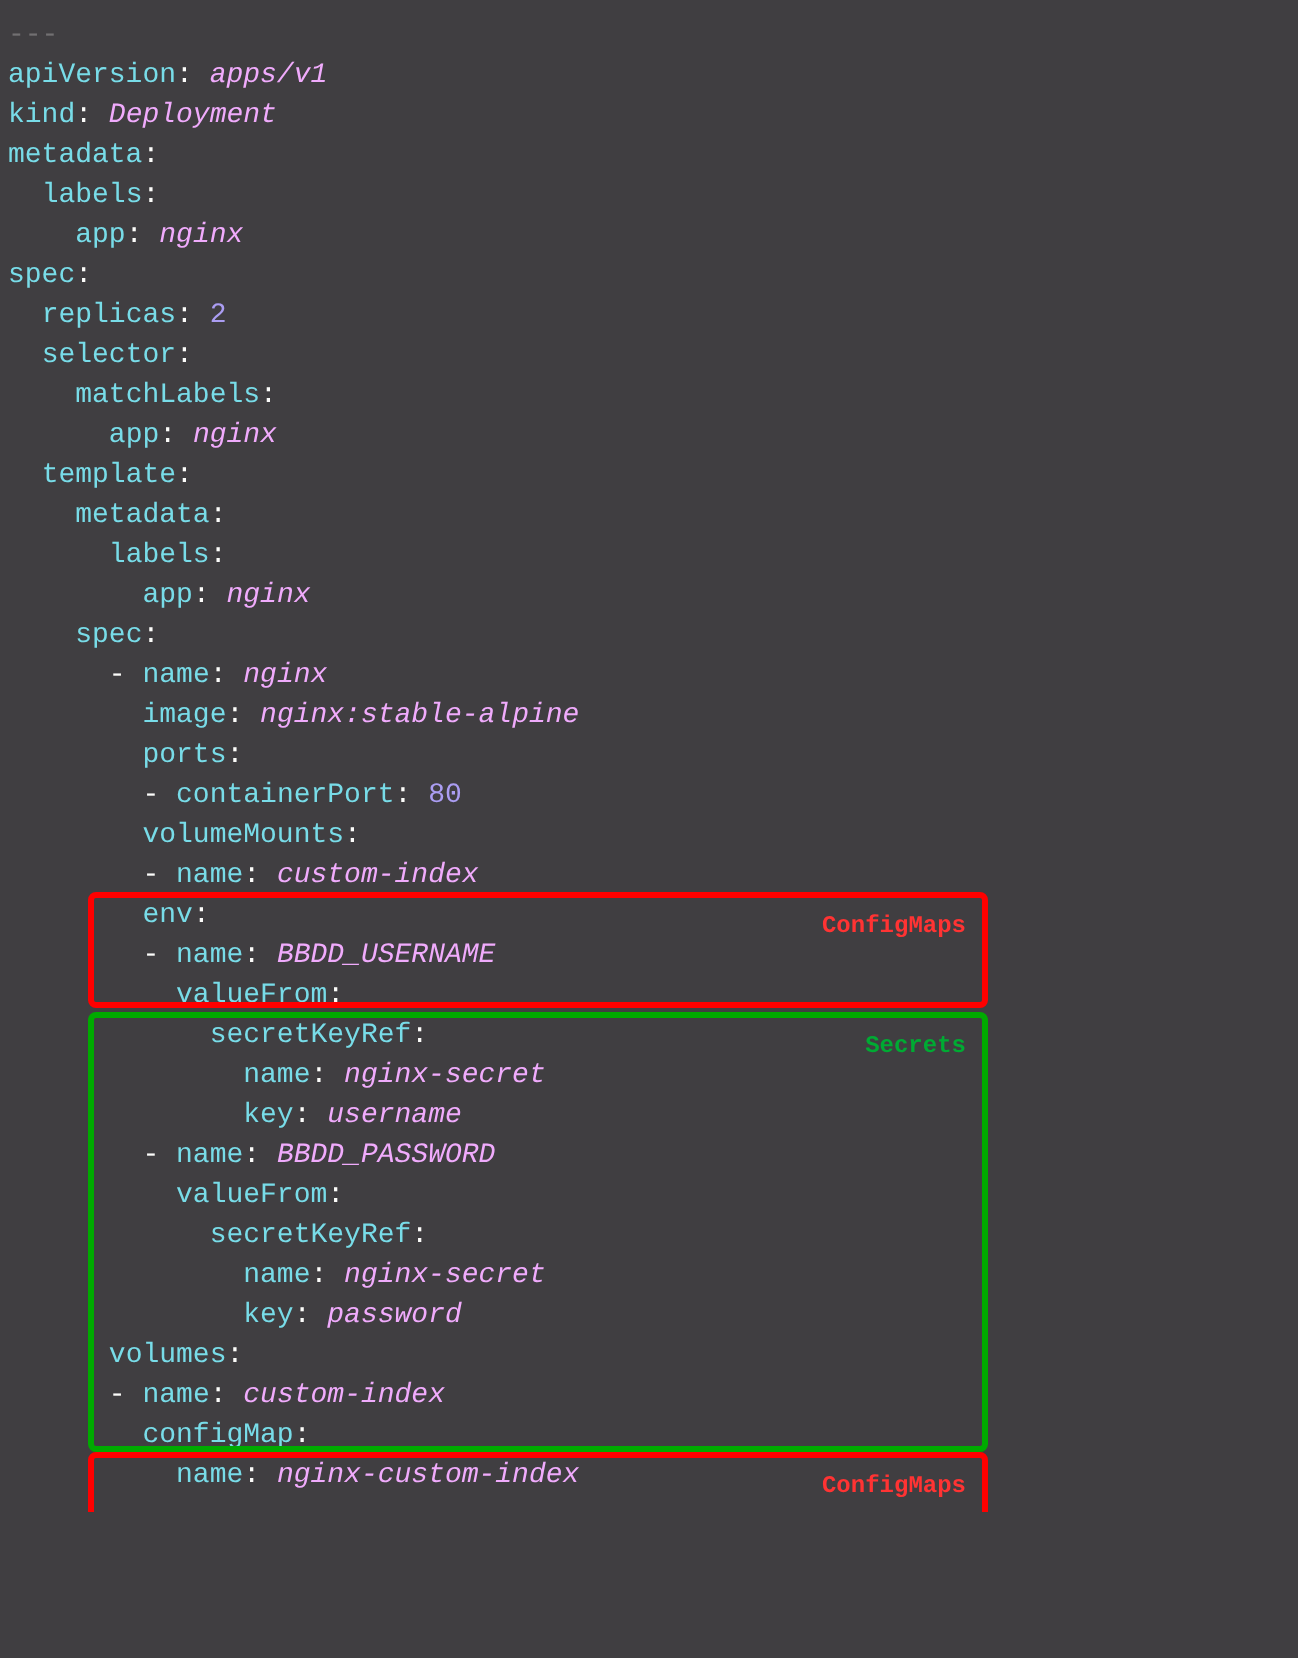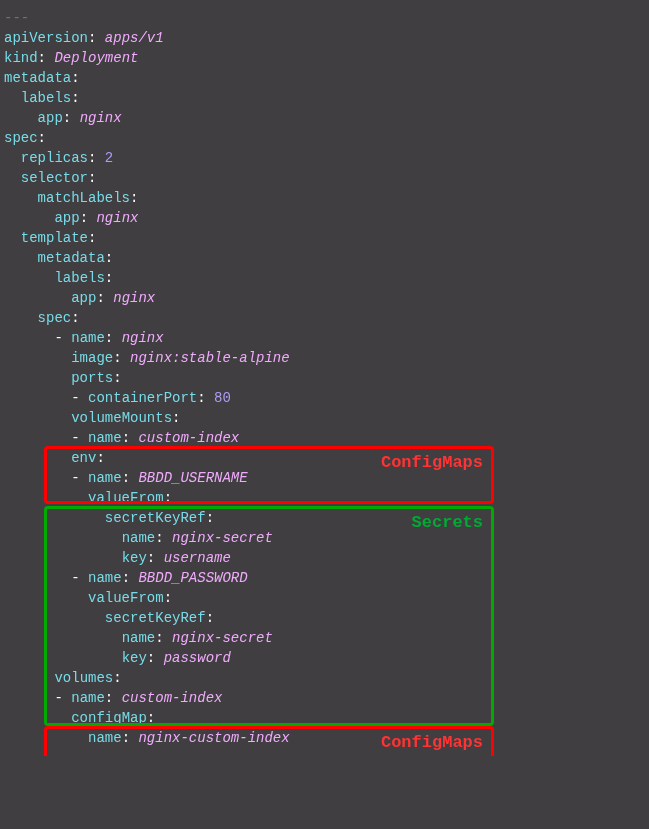--- a/index.html
+++ b/index.html
@@ -39,21 +39,21 @@
       border-color: #ff0000;
     }
     .box-green {
       border-color: #00aa00;
     }
     .box-label {
       position: absolute;
       right: 8px;
       top: 4px;
       font-weight: bold;
-      font-size: 17px;
+      font-size: 12px;
     }
     .label-red { color: #ff3333; }
     .label-green { color: #00aa33; }
     
     #box1 { top: 446px; height: 52px; }
     #box2 { top: 506px; height: 214px; }
     #box3 { top: 726px; height: 76px; }
   </style>
 </head>
 <body>

